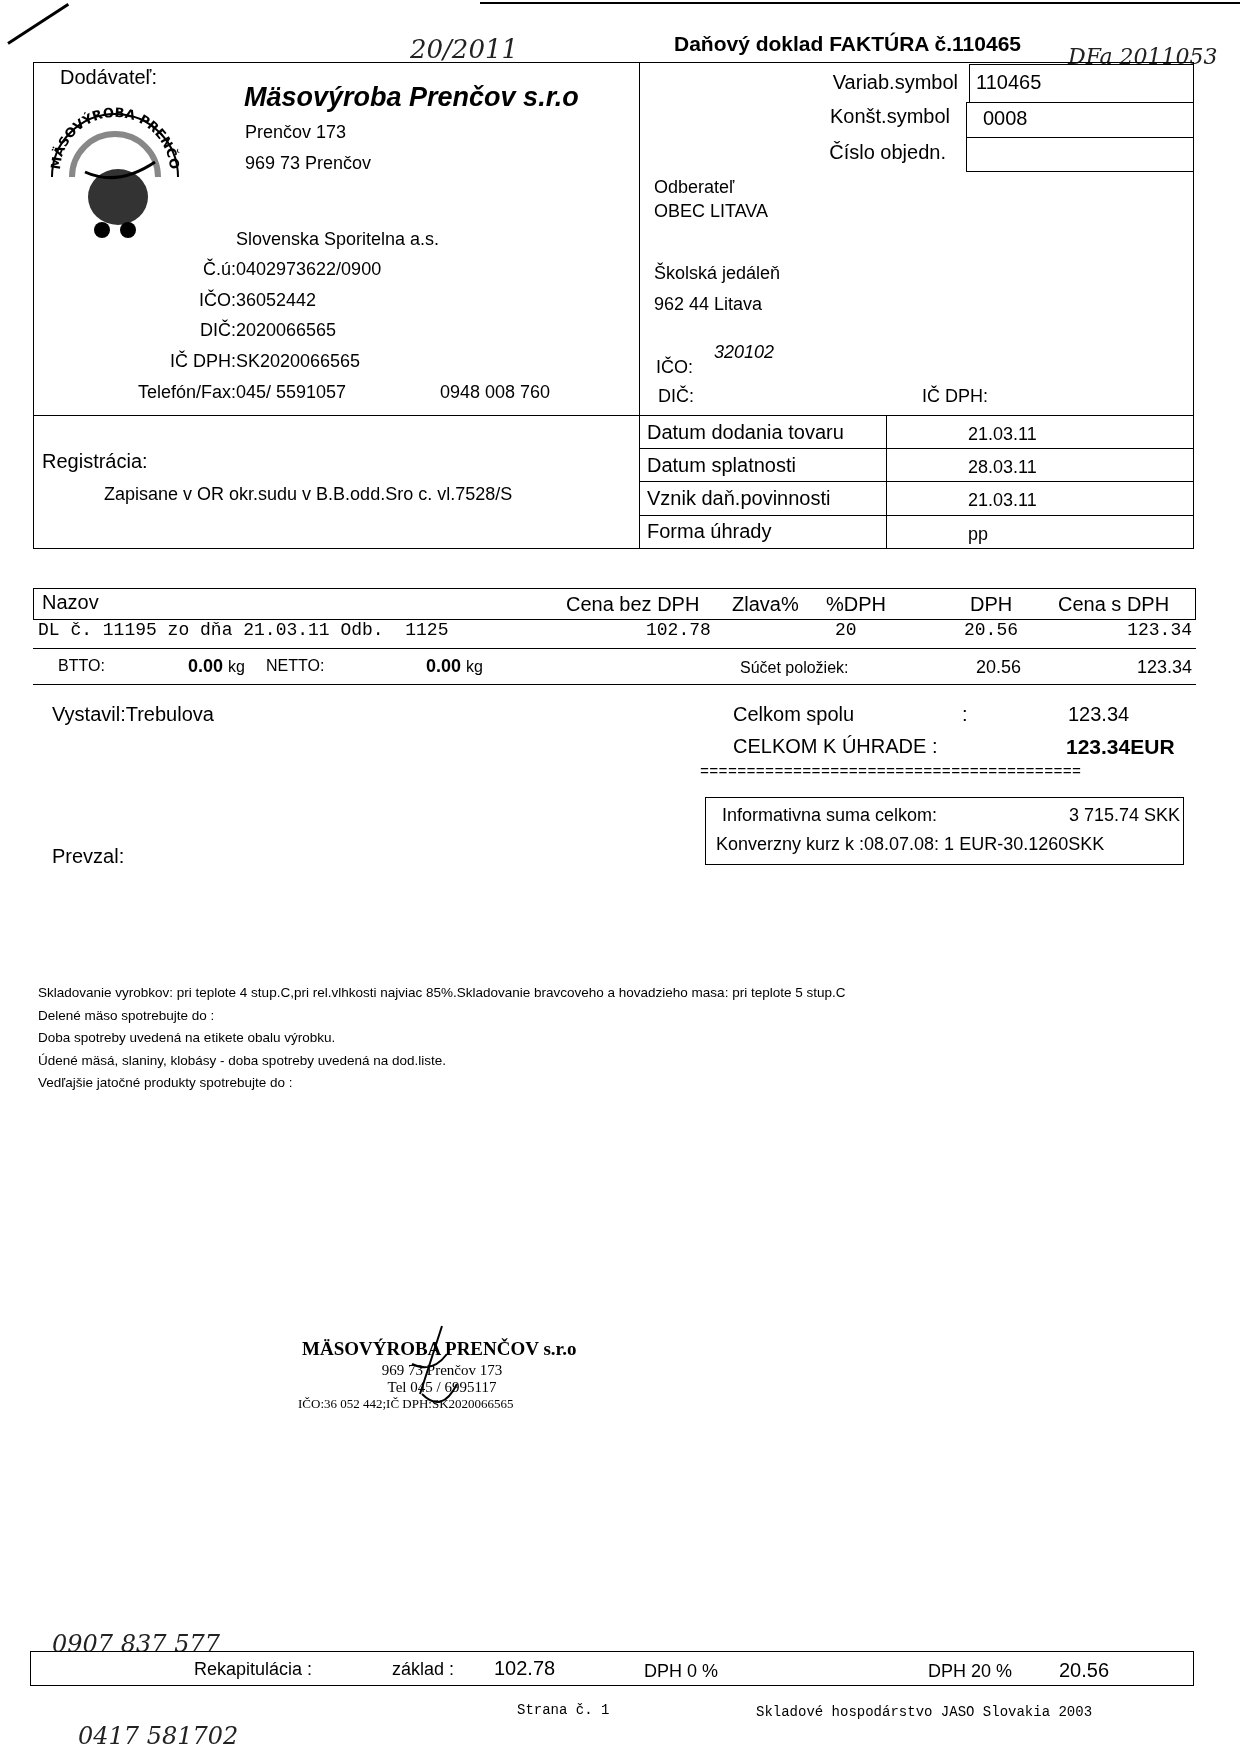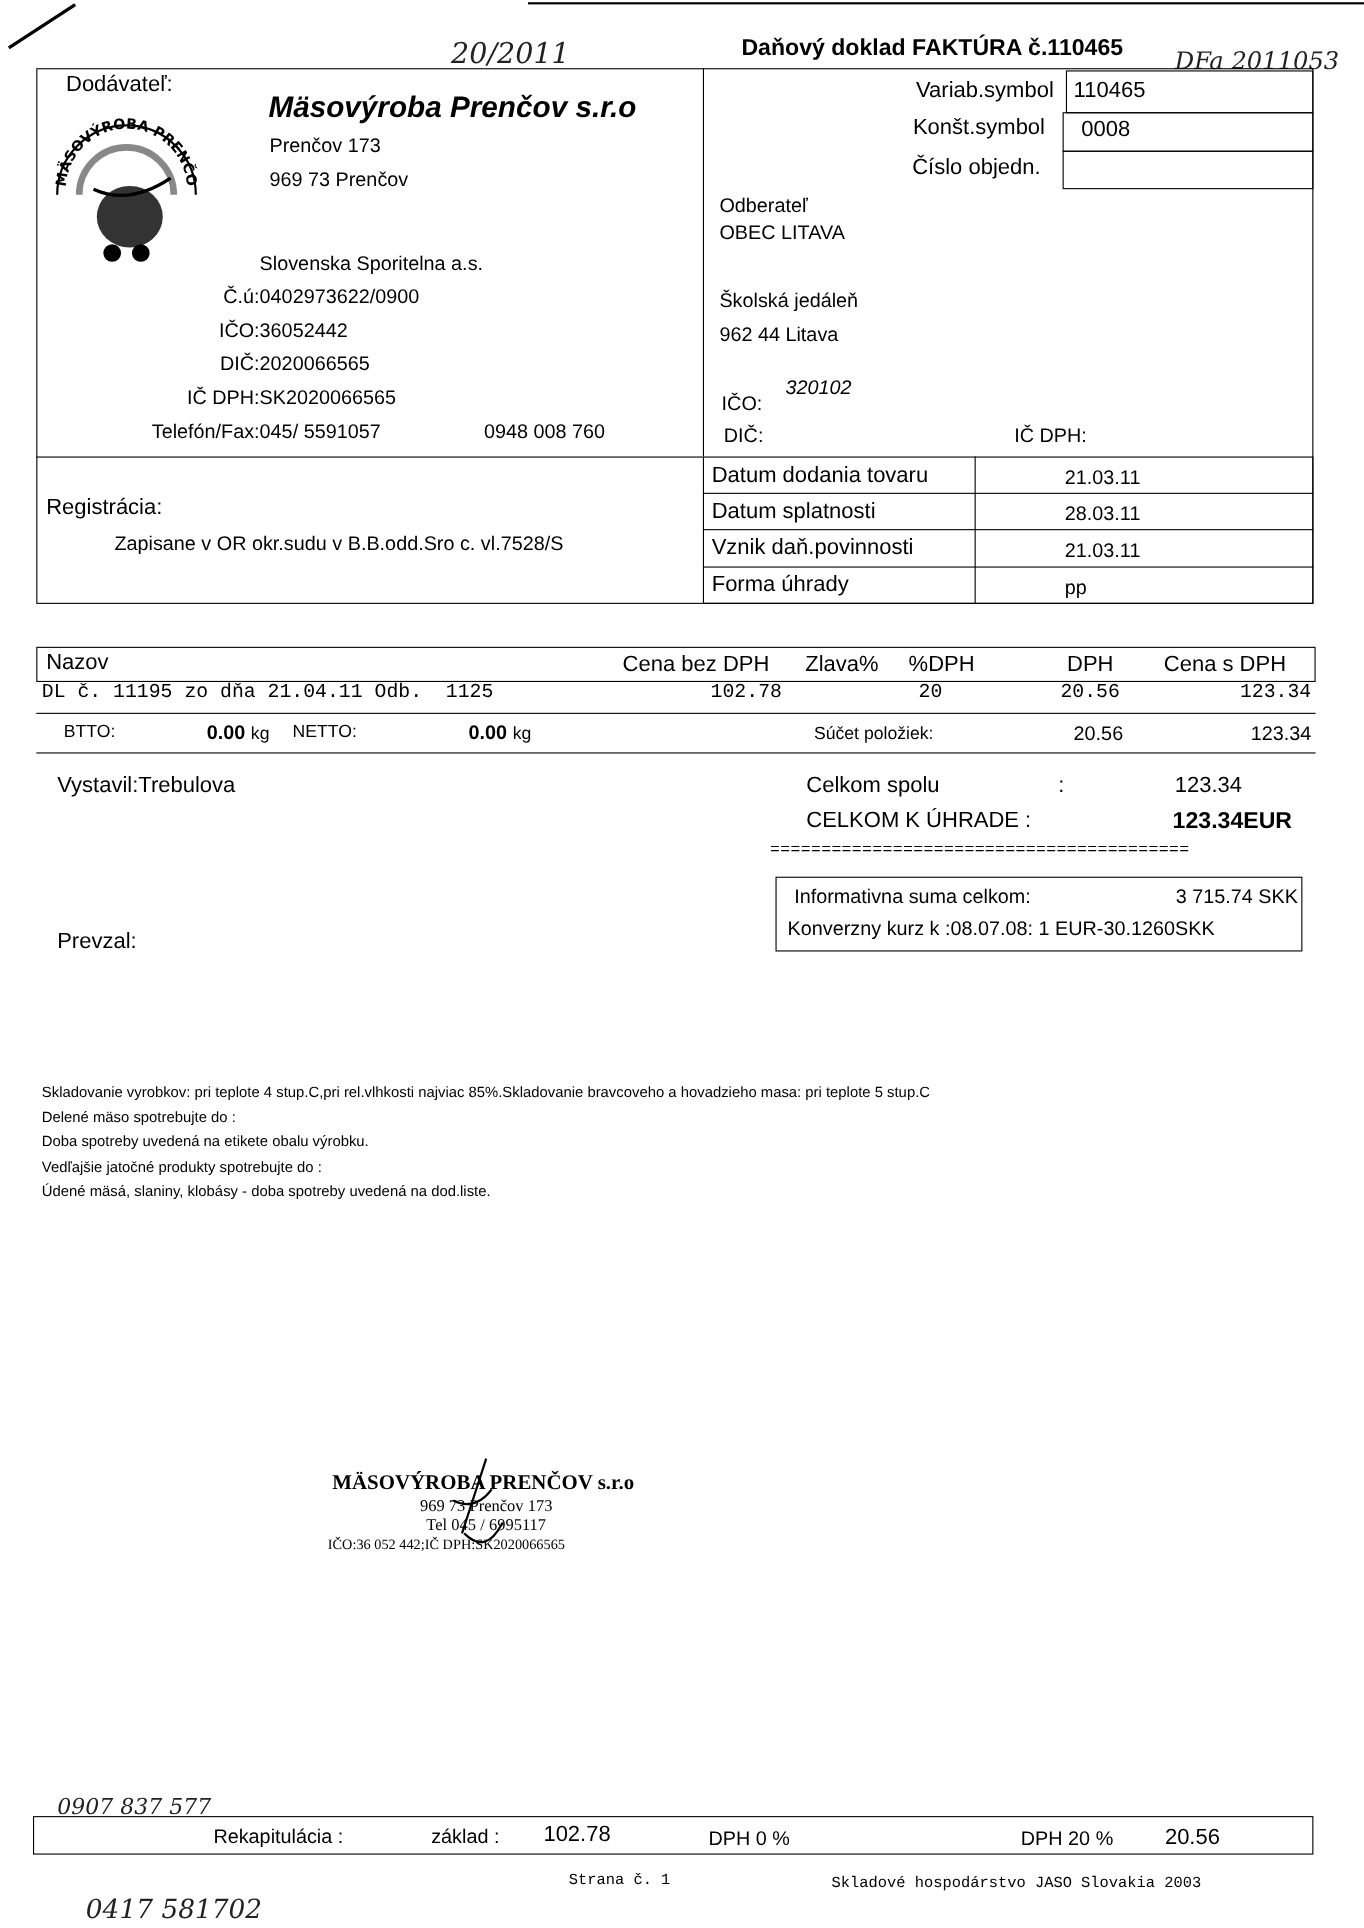--- a/index.html
+++ b/index.html
@@ -106,21 +106,21 @@
 
 <div class="box" style="left:33px; top:588px; width:1163px; height:32px;"></div>
 <div class="abs f20" style="left:42px; top:591px;">Nazov</div>
 <div class="abs f20" style="left:566px; top:593px;">Cena bez DPH</div>
 <div class="abs f20" style="left:732px; top:593px;">Zlava%</div>
 <div class="abs f20" style="left:826px; top:593px;">%DPH</div>
 <div class="abs f20" style="left:970px; top:593px;">DPH</div>
 <div class="abs f20" style="left:1058px; top:593px;">Cena s DPH</div>
 
 <div>
-  <div class="abs mono f18" style="left:38px; top:620px; white-space:pre;">DL č. 11195 zo dňa 21.04.11 Odb.  1125</div>
+  <div class="abs mono f18" style="left:38px; top:620px; white-space:pre;">DL č. 11195 zo dňa 21.03.11 Odb.  1125</div>
   <div class="abs mono f18" style="left:646px; top:620px;">102.78</div>
   <div class="abs mono f18" style="left:835px; top:620px;">20</div>
   <div class="abs mono f18" style="left:964px; top:620px;">20.56</div>
   <div class="abs mono f18 right" style="left:1060px; width:132px; top:620px;">123.34</div>
 </div>
 <div class="hl" style="left:33px; top:648px; width:1163px;"></div>
 
 <div class="abs f16" style="left:58px; top:657px;">BTTO:</div>
 <div class="abs f18" style="left:188px; top:656px;"><b>0.00</b> <span style="font-size:16px;">kg</span></div>
 <div class="abs f16" style="left:266px; top:657px;">NETTO:</div>
@@ -142,35 +142,35 @@
 
 <div class="box" style="left:705px; top:797px; width:479px; height:68px;"></div>
 <div class="abs f18" style="left:722px; top:805px;">Informativna suma celkom:</div>
 <div class="abs f18 right" style="left:1000px; width:180px; top:805px;">3 715.74 SKK</div>
 <div class="abs f18" style="left:716px; top:834px;">Konverzny kurz k :08.07.08: 1 EUR-30.1260SKK</div>
 
 <div class="abs" style="left:38px; top:982px; font-size:13.5px; line-height:22.5px;">
   <div>Skladovanie vyrobkov: pri teplote 4 stup.C,pri rel.vlhkosti najviac 85%.Skladovanie bravcoveho a hovadzieho masa: pri teplote 5 stup.C</div>
   <div>Delené mäso spotrebujte do :</div>
   <div>Doba spotreby uvedená na etikete obalu výrobku.</div>
+  <div>Údené mäsá, slaniny, klobásy - doba spotreby uvedená na dod.liste.</div>
   <div>Vedľajšie jatočné produkty spotrebujte do :</div>
-  <div>Údené mäsá, slaniny, klobásy - doba spotreby uvedená na dod.liste.</div>
 </div>
 
 <div class="abs" style="left:302px; top:1338px; font-family:'Liberation Serif', serif; text-align:center; width:280px;">
   <div style="font-size:19px; font-weight:bold; text-align:left;">MÄSOVÝROBA PRENČOV s.r.o</div>
   <div style="font-size:15px; margin-top:2px;">969 73 Prenčov 173</div>
   <div style="font-size:15px;">Tel 045 / 6995117</div>
   <div style="font-size:13px; text-align:left; margin-left:-4px;">IČO:36 052 442;IČ DPH:SK2020066565</div>
   <svg class="abs" style="left:90px; top:-14px;" width="70" height="110">
     <path d="M50,2 L28,70 M20,40 Q40,50 55,30 M30,70 Q50,90 65,60" fill="none" stroke="#000" stroke-width="2"></path>
   </svg>
 </div>
 
-<div class="abs hand" style="left:52px; top:1618px; font-size:20px;">0907 837 577</div>
+<div class="abs hand" style="left:52px; top:1618px; font-size:24px;">0907 837 577</div>
 
 <div class="box" style="left:30px; top:1651px; width:1164px; height:35px;"></div>
 <div class="abs f18" style="left:194px; top:1659px;">Rekapitulácia :</div>
 <div class="abs f18" style="left:392px; top:1659px;">základ :</div>
 <div class="abs f20" style="left:494px; top:1657px;">102.78</div>
 <div class="abs f18" style="left:644px; top:1661px;">DPH 0 %</div>
 <div class="abs f18" style="left:928px; top:1661px;">DPH 20 %</div>
 <div class="abs f20" style="left:1059px; top:1659px;">20.56</div>
 
 <div class="abs hand" style="left:78px; top:1710px; font-size:24px;">0417 581702</div>

